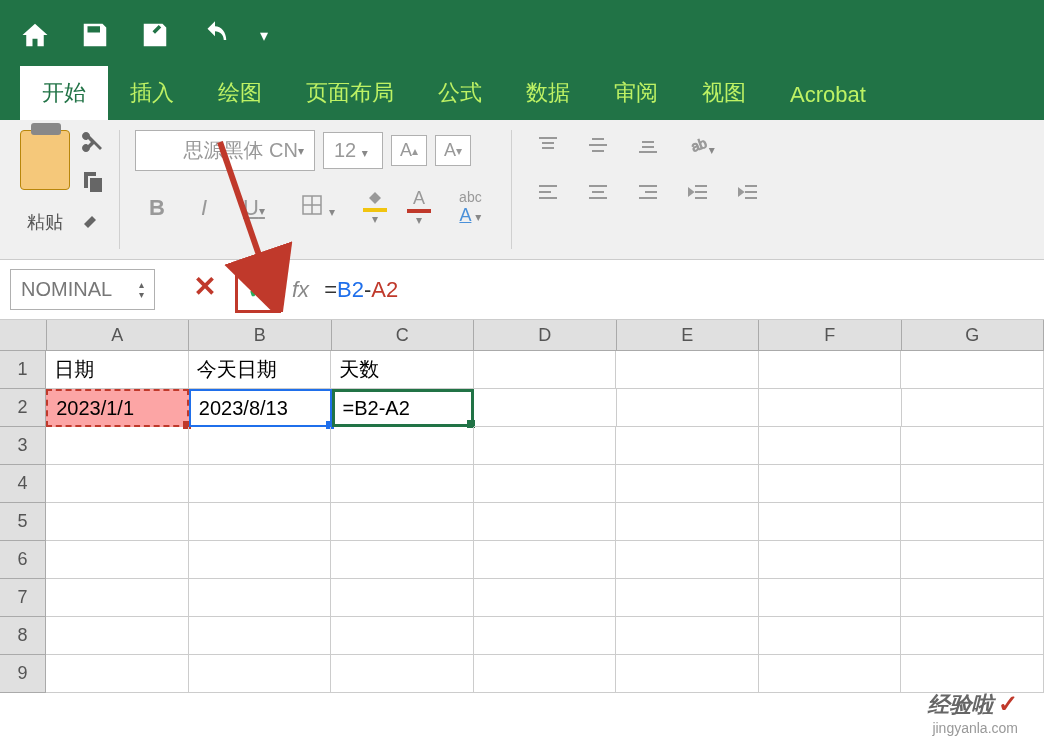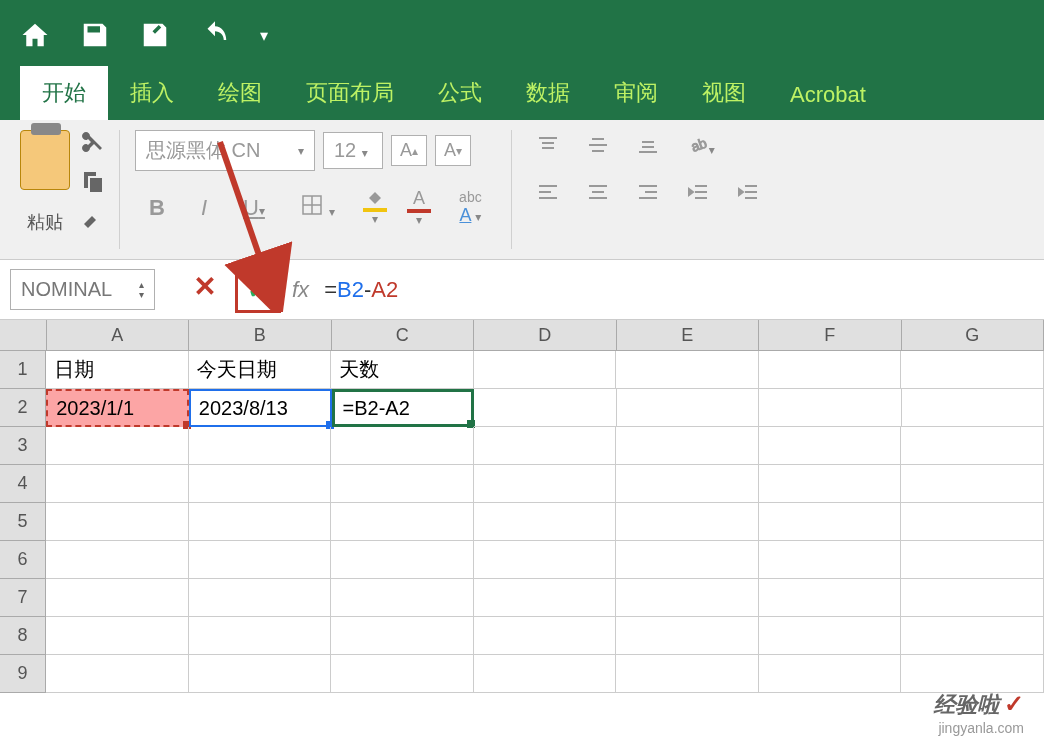--- a/index.html
+++ b/index.html
@@ -17,21 +17,21 @@
     .ribbon-group { display: flex; flex-direction: column; align-items: center; border-right: 1px solid #d0d0d0; padding-right: 15px; }
     .paste-area { display: flex; gap: 10px; align-items: flex-start; }
     .paste-icon { width: 50px; height: 60px; background: #f5c87a; border: 1px solid #b8860b; border-radius: 4px; position: relative; }
     .paste-icon::before { content: ''; position: absolute; top: -8px; left: 10px; width: 30px; height: 12px; background: #888; border-radius: 3px; }
     .paste-label { font-size: 18px; color: #555; margin-top: 8px; }
     .side-icons { display: flex; flex-direction: column; gap: 12px; }
     .side-icons svg { width: 24px; height: 24px; }
     
     .font-controls { display: flex; flex-direction: column; gap: 12px; }
     .font-row { display: flex; gap: 8px; align-items: center; }
-    .font-select { background: #fff; border: 1px solid #b0b0b0; padding: 6px 10px; font-size: 20px; color: #999; min-width: 180px; display: flex; align-items: center; justify-content: space-between; }
+    .font-select { background: #fff; border: 1px solid #b0b0b0; padding: 6px 10px; font-size: 20px; color: #999; min-width: 180px; display: flex; align-items: center; justify-content: flex-end; }
     .font-size-select { background: #fff; border: 1px solid #b0b0b0; padding: 6px 10px; font-size: 20px; color: #999; width: 60px; }
     .font-btn { background: #fff; border: 1px solid #b0b0b0; padding: 4px 8px; color: #999; display: flex; align-items: center; font-size: 18px; }
     .format-btn { padding: 6px 14px; color: #999; font-size: 22px; border: none; background: transparent; }
     .color-btn { display: flex; flex-direction: column; align-items: center; padding: 2px 6px; }
     .color-bar { width: 24px; height: 4px; }
     
     .align-controls { display: flex; flex-direction: column; gap: 14px; }
     .align-row { display: flex; gap: 8px; }
     .align-btn { padding: 6px 10px; color: #999; border: none; background: transparent; }
     .align-btn svg { width: 22px; height: 18px; stroke: #999; }
@@ -61,21 +61,21 @@
     
     .cell-a2 { background: #fca5a5; border: 2px dashed #c0392b; }
     .cell-b2 { border: 2px solid #1f6feb; }
     .cell-c2 { border: 3px solid #217346; }
     .cell-handle { position: absolute; width: 8px; height: 8px; background: #217346; bottom: -4px; right: -4px; }
     .cell-handle.blue { background: #1f6feb; }
     .cell-handle.red { background: #c0392b; }
     
     .red-arrow { position: absolute; top: 132px; left: 200px; z-index: 100; pointer-events: none; }
     
-    .watermark { position: absolute; bottom: 20px; right: 20px; font-size: 16px; color: #666; display: flex; align-items: center; gap: 4px; }
+    .watermark { position: absolute; bottom: 20px; right: 26px; font-size: 16px; color: #666; display: flex; align-items: center; gap: 4px; }
     .watermark-brand { font-size: 22px; font-weight: bold; font-style: italic; }
     .watermark-check { color: #c0392b; font-size: 24px; font-weight: bold; }
     .watermark-url { font-size: 14px; color: #999; }
     
     .chevron-down { font-size: 12px; color: #888; }
   </style>
 </head>
 <body>
 
 <div class="titlebar">

